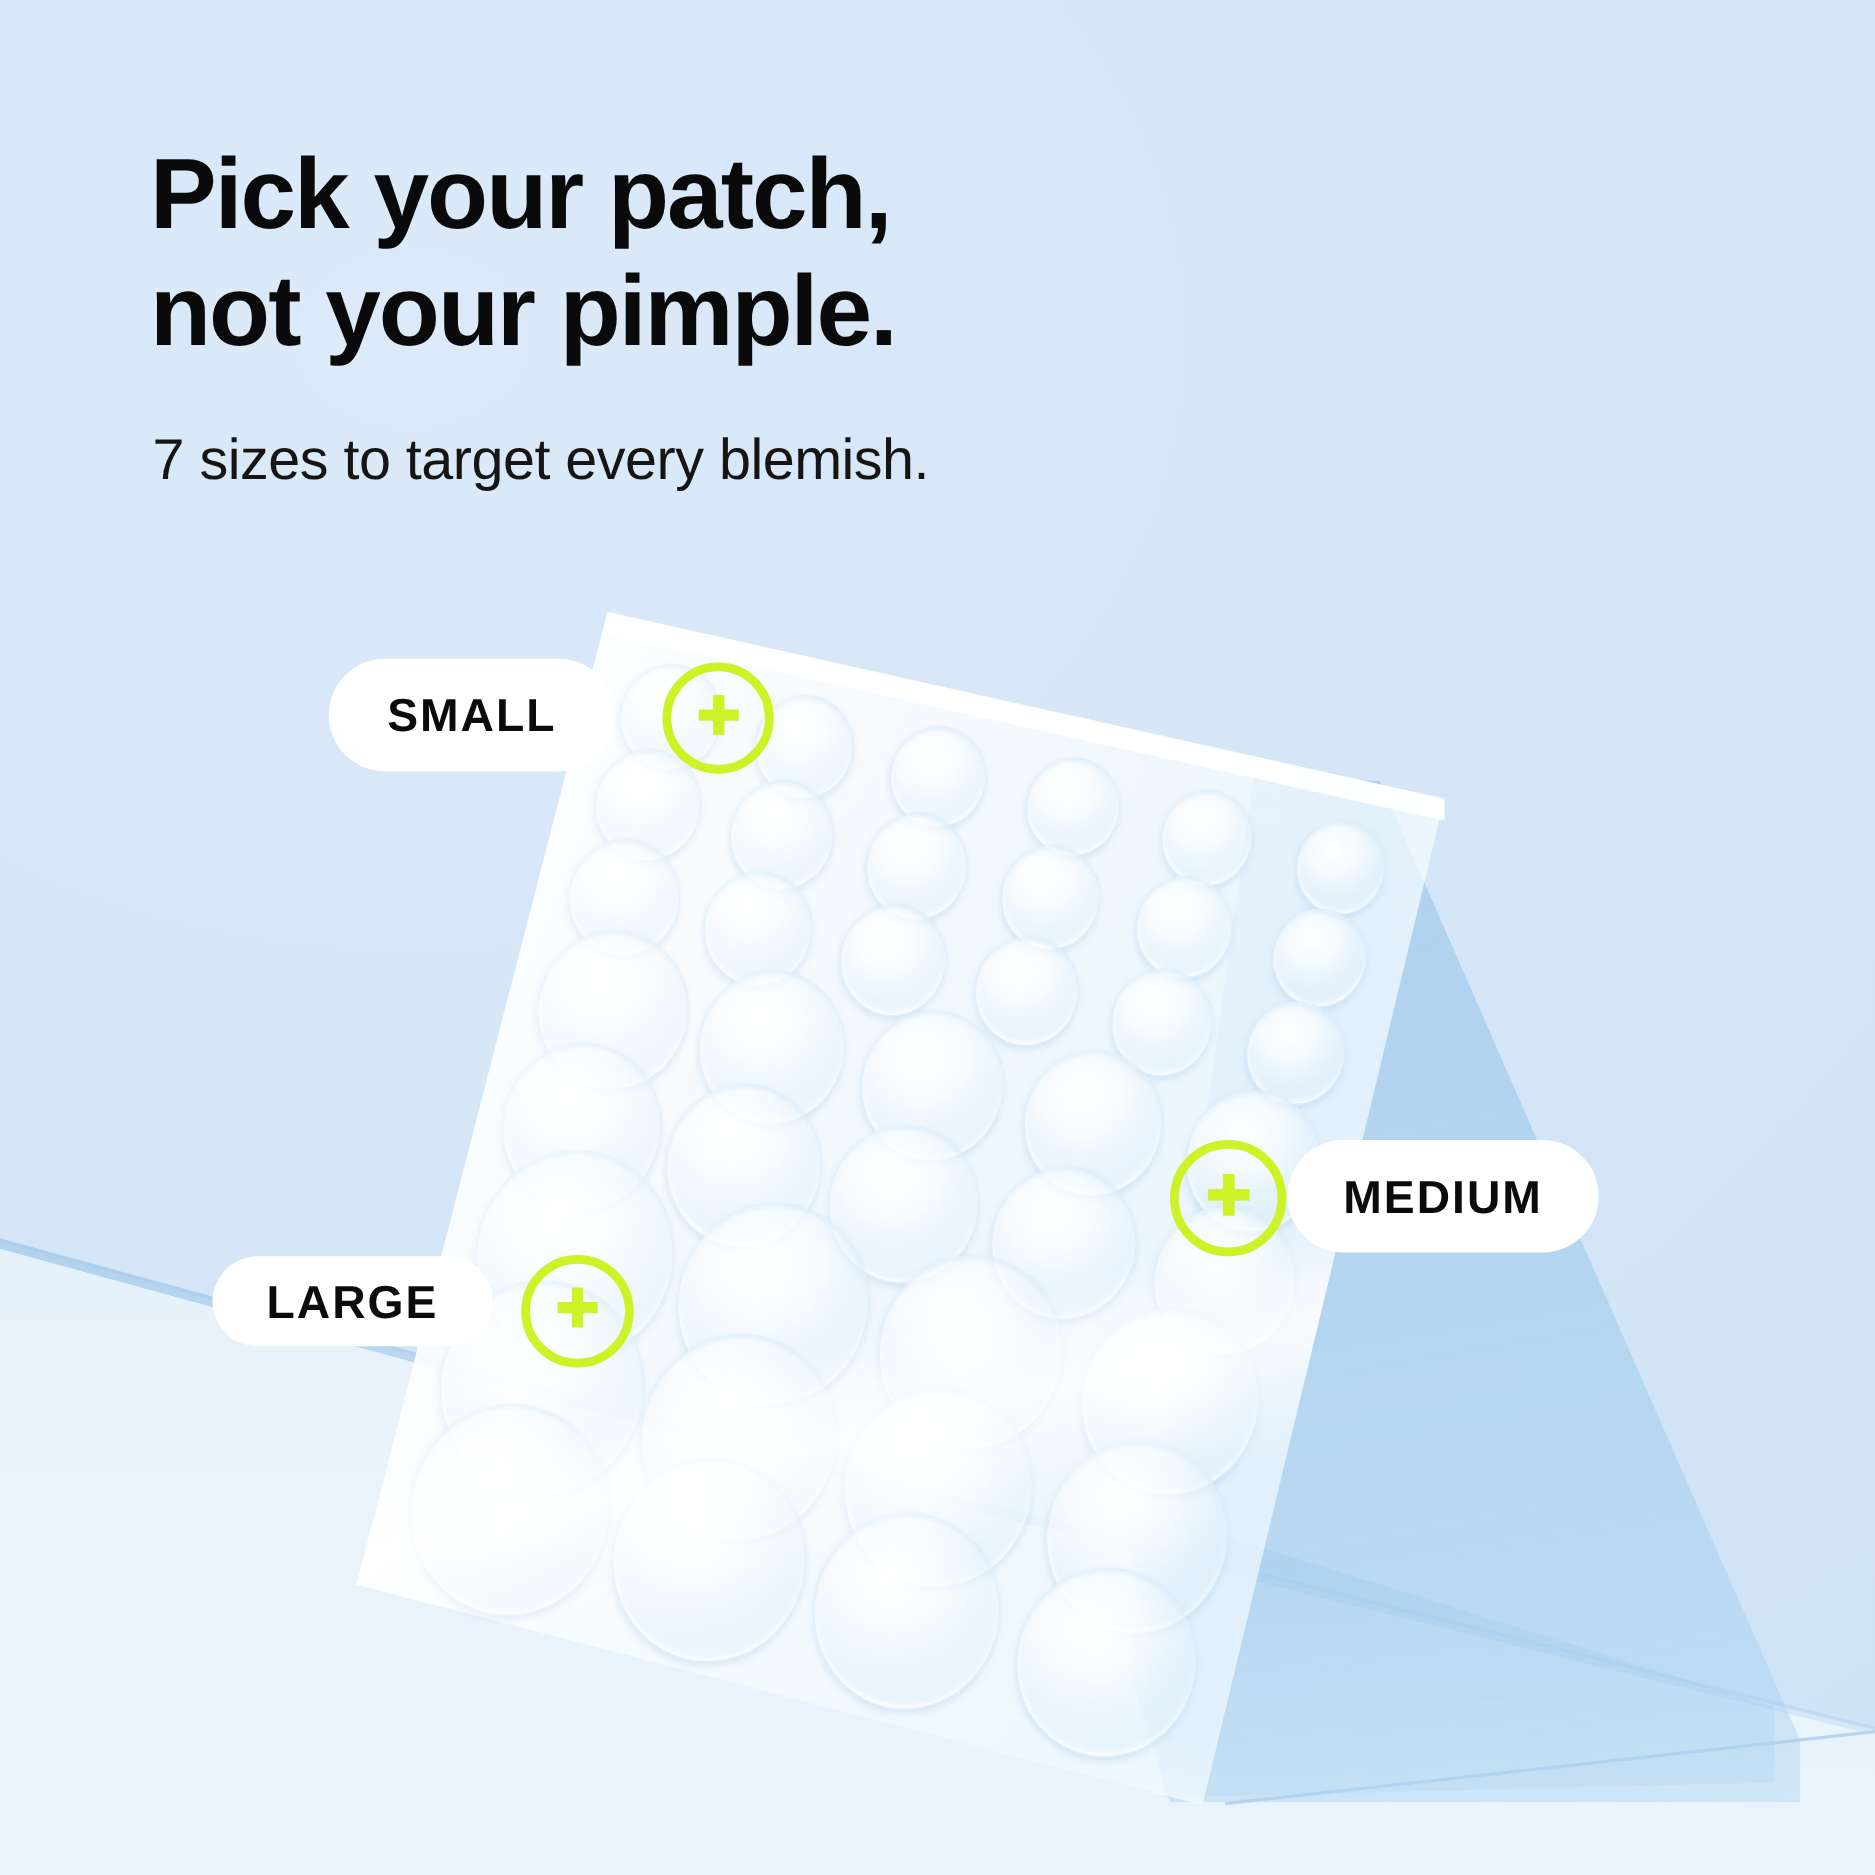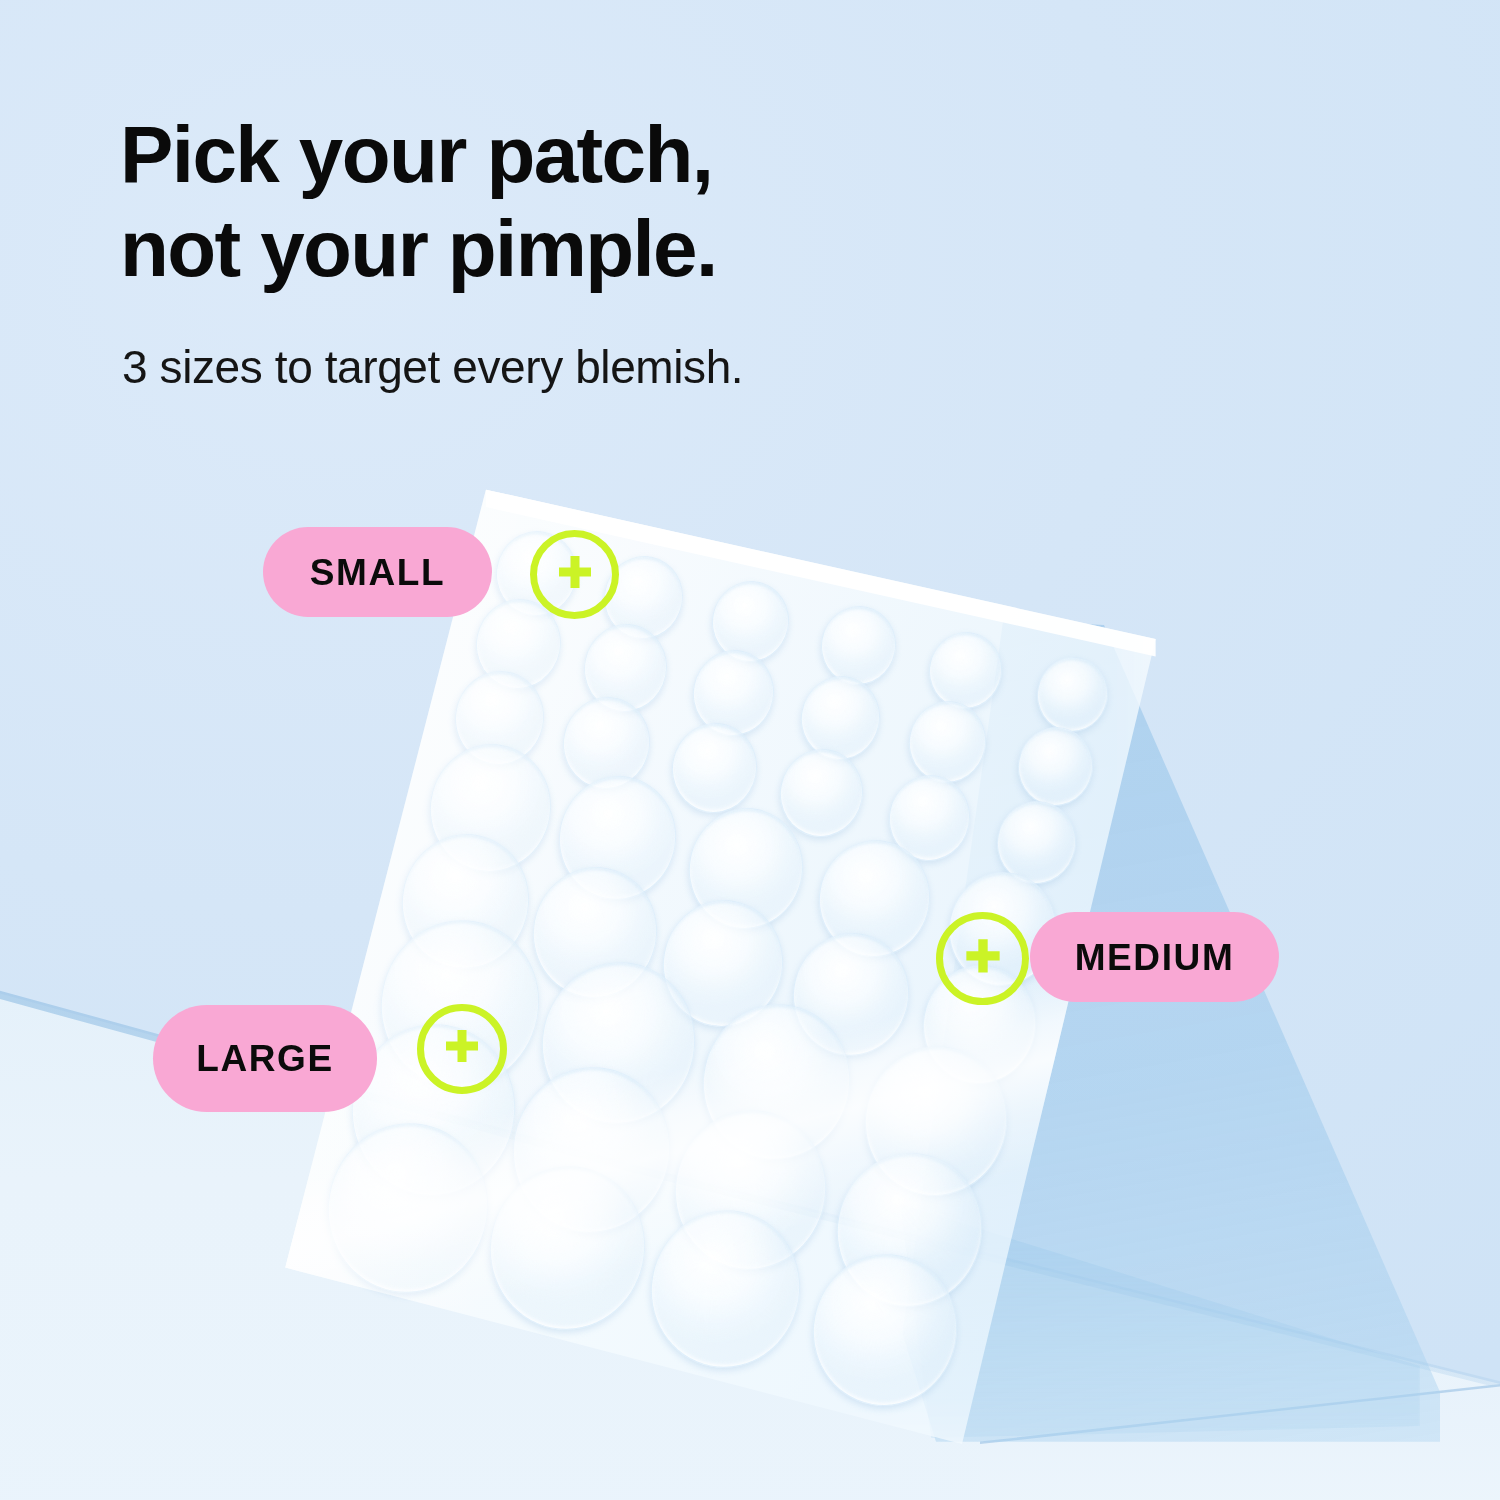--- a/index.html
+++ b/index.html
@@ -162,21 +162,21 @@
     border: 1px solid rgba(214,234,250,.55);
   }
 
   
   .badge {
     position: absolute;
     display: flex;
     align-items: center;
     justify-content: center;
     border-radius: 999px;
-    background: #f9a8d4;
+    background: #ffffff;
     color: #0b0b0b;
     font-weight: 700;
     letter-spacing: 1.6px;
     line-height: 1;
     user-select: none;
   }
   .plus-icon {
     position: absolute;
     border-radius: 50%;
     border: 7px solid #cbf326;
@@ -270,36 +270,36 @@
         <div class="patch" style="left: 813.291px; top: 1253.63px; width: 141.558px; height: 150.051px; transform: rotate(11deg);"></div>
       </div>
     <div class="sheet-fold"></div>
     <div class="sheet-sheen"></div>
     <div class="sheet-rim"></div>
   </div>
 
   <div class="headline">Pick your patch,
 not your pimple.</div>
 
-  <div class="subhead">3 sizes to target every blemish.</div>
+  <div class="subhead">7 sizes to target every blemish.</div>
 
   <div class="badge" style="left:263px; top:527px; width:229px; height:90px; font-size:37px;">SMALL</div>
   <div class="plus-icon" style="left:530px; top:530px; width:89px; height:89px;">
     <svg width="50" height="50" viewBox="0 0 50 50" aria-hidden="true">
       <path d="M20.5 6 h9 v11.5 h11.5 v9 h-11.5 v11.5 h-9 v-11.5 h-11.5 v-9 h11.5 z" fill="#cbf326"></path>
     </svg>
   </div>
 
   <div class="plus-icon" style="left:936px; top:912px; width:93px; height:93px;">
     <svg width="52" height="52" viewBox="0 0 50 50" aria-hidden="true">
       <path d="M20.5 6 h9 v11.5 h11.5 v9 h-11.5 v11.5 h-9 v-11.5 h-11.5 v-9 h11.5 z" fill="#cbf326"></path>
     </svg>
   </div>
   <div class="badge" style="left:1030px; top:912px; width:249px; height:90px; font-size:37px;">MEDIUM</div>
 
-  <div class="badge" style="left:153px; top:1005px; width:224px; height:107px; font-size:37px;">LARGE</div>
+  <div class="badge" style="left:170px; top:1005px; width:224px; height:72px; font-size:37px;">LARGE</div>
   <div class="plus-icon" style="left:417px; top:1004px; width:90px; height:90px;">
     <svg width="50" height="50" viewBox="0 0 50 50" aria-hidden="true">
       <path d="M20.5 6 h9 v11.5 h11.5 v9 h-11.5 v11.5 h-9 v-11.5 h-11.5 v-9 h11.5 z" fill="#cbf326"></path>
     </svg>
   </div>
 
 </div>
 
 </body></html>

